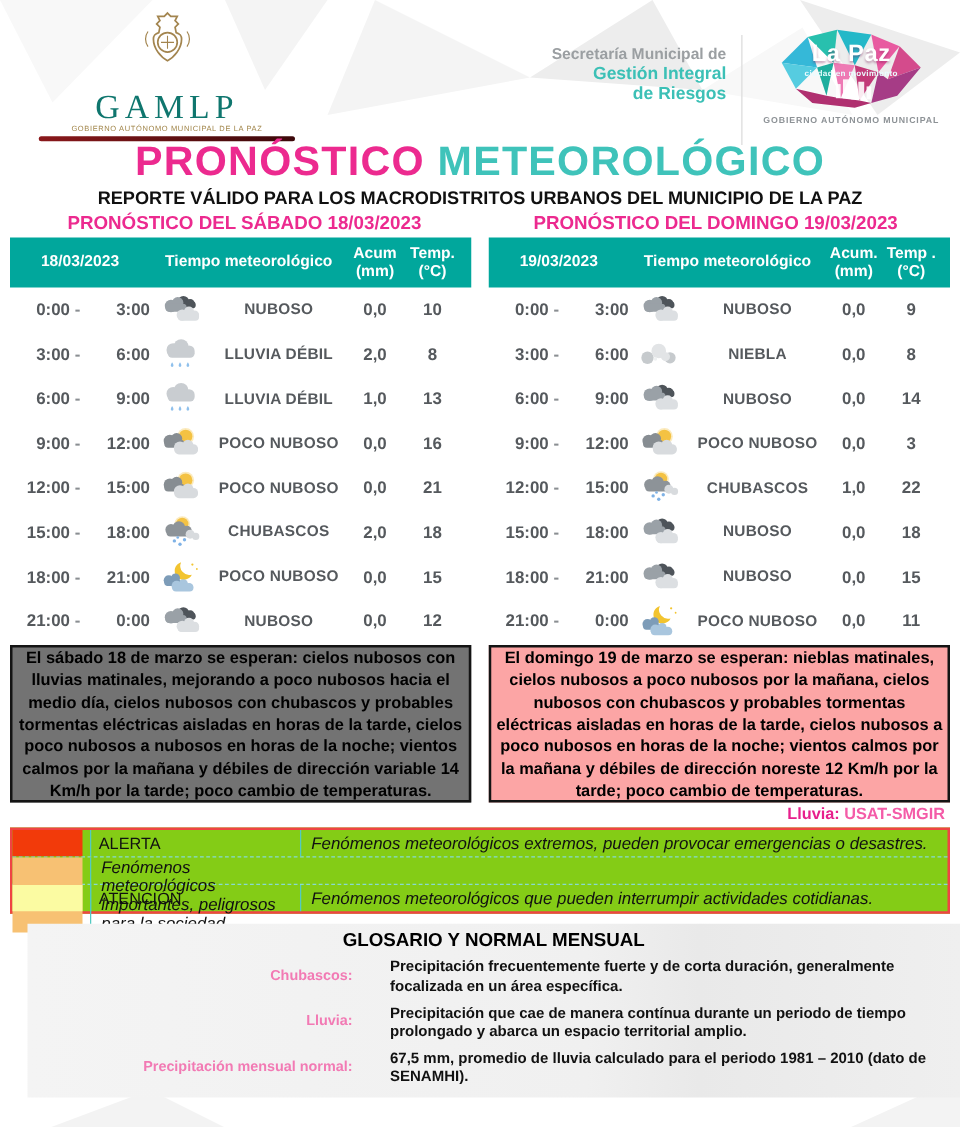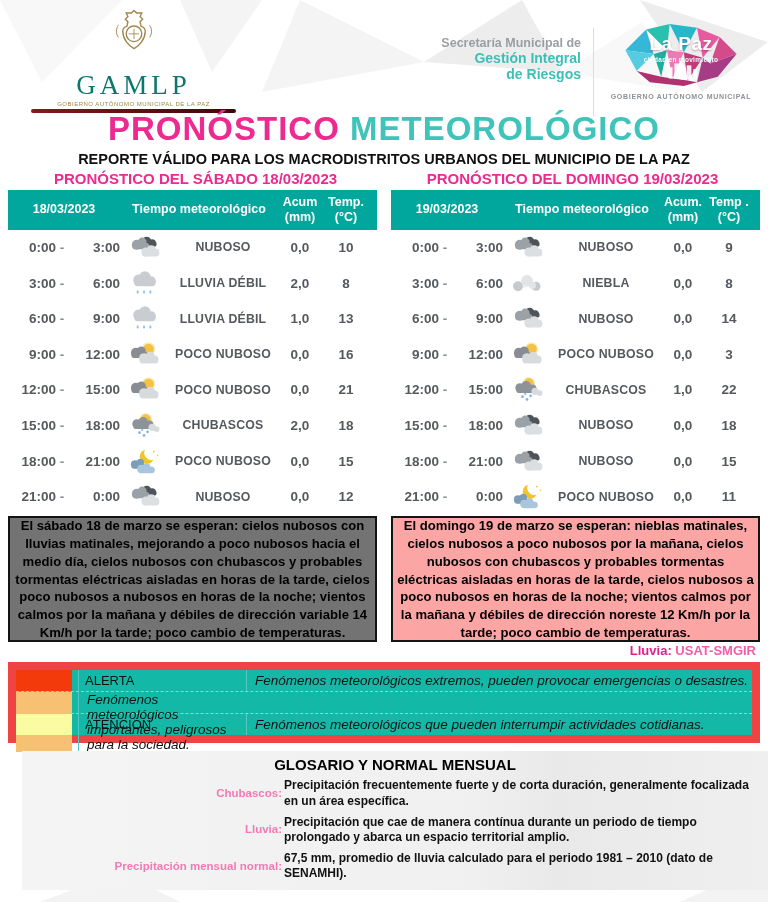--- a/index.html
+++ b/index.html
@@ -67,36 +67,36 @@
           align-items:center;justify-content:center;}
   .sumbox.orange{background:#737373;}
   .sumbox.yellow{background:#fca5a5;}
   .fuente{text-align:right;padding-right:12px;font-weight:800;font-size:13px;margin-top:1px;
           position:relative;z-index:1;}
   .f-label{color:#e71f8c;} .f-value{color:#f45ca8;}
 
   
   .cat-title{text-align:center;font-weight:800;font-size:16px;color:#000;margin-top:3px;
              position:relative;z-index:1;}
-  .cat-table{margin:4px 8px 0;border:8px solid #ef4444;position:relative;z-index:1;background:#14b8a6;}
+  .cat-table{margin:4px 8px 0;border:2px solid #ef4444;position:relative;z-index:1;background:#84cc16;}
   .cat-row{display:grid;grid-template-columns:62px 168px 1fr;height:21px;
            border-bottom:1px dashed #86d9d3;}
   .cat-row:last-child{border-bottom:none;}
   .cat-swatch{width:56px;height:100%;}
   .cat-name{border-left:1.5px solid #53cac2;display:flex;align-items:center;padding-left:6px;
             font-size:13px;font-weight:500;color:#111;}
   .cat-desc{border-left:1.5px solid #53cac2;display:flex;align-items:center;padding-left:8px;
             font-style:italic;font-size:13.5px;color:#111;}
 
   
   .glossary{position:relative;z-index:1;margin:8px 0 0 22px;width:calc(100% - 22px);
             background:linear-gradient(90deg,#f4f4f4,#f0f0f0 60%,#e9e9e9 72%,#efefef);
             padding:5px 12px 8px;box-sizing:border-box;min-height:104px;}
   .glo-title{text-align:center;font-weight:800;font-size:15px;color:#000;}
-  .glo-entry{display:grid;grid-template-columns:248px 1fr;column-gap:2px;align-items:center;
+  .glo-entry{display:grid;grid-template-columns:248px 1fr;column-gap:30px;align-items:center;
              margin-top:5px;}
   .glo-term{text-align:right;color:#f27ab4;font-weight:800;font-size:11.5px;line-height:1.35;}
   .glo-def{font-weight:700;font-size:12px;color:#111;line-height:1.3;}
 </style>
 </head>
 <body>
 
 <svg width="0" height="0" style="position:absolute" aria-hidden="true">
   <defs>
     <symbol id="i-clouds" viewBox="0 0 40 30">

